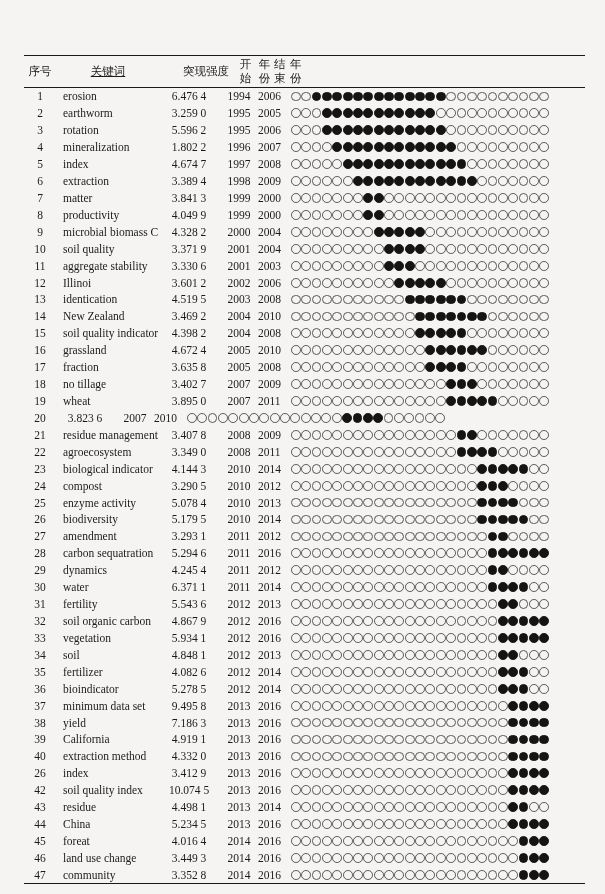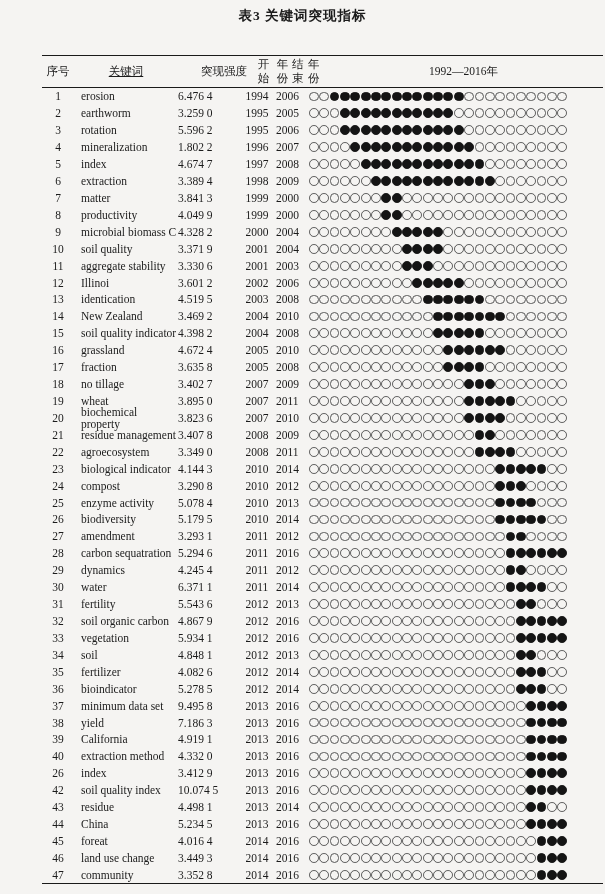--- a/index.html
+++ b/index.html
@@ -18,21 +18,21 @@
     font-weight:bold;
     letter-spacing:1px;
   }
   .title-en {
     margin-top:7px;
     text-align:center;
     font-size:12px;
   }
   .burst-table {
     position:absolute;
-    left:42px; top:55px;
+    left:24px; top:55px;
     width:561px;
     border-top:1.8px solid #1a1a1a;
     border-bottom:1.8px solid #1a1a1a;
   }
   .thead {
     display:flex;
     align-items:center;
     height:31px;
     border-bottom:1.2px solid #1a1a1a;
     font-size:11.5px;
@@ -41,21 +41,21 @@
   .trow {
     display:flex;
     align-items:center;
     height:16.93px;
     font-size:11.5px;
   }
   .c { flex:none; line-height:1.05; }
   .c.num      { width:32px;  text-align:center; }
   .c.kw       { width:104px; padding-left:7px; text-align:left; box-sizing:border-box; }
   .c.kw.head  { padding-left:0; text-align:center;text-decoration:underline; }
-  .c.strength { width:60px;  text-align:left; padding-right:2px; box-sizing:border-box; }
+  .c.strength { width:60px;  text-align:center; padding-right:2px; box-sizing:border-box; }
   .c.strength.head { text-align:center; padding-right:0;margin-left:16px; }
   .c.yr       { width:38px;  text-align:center; }
   .c.yr2      { width:32px;  text-align:left; }
   .c.years    { flex:1; text-align:center; }
   .c.yr .two-line, .c.yr2 .two-line { display:flex; flex-direction:row; line-height:1.15; }
   .c.circles {
     flex:1;
     display:flex;
     align-items:center;
     padding-left:1px;
@@ -71,40 +71,38 @@
   }
   .dot.filled {
     background:var(--dot-filled,#141414);
     border-color:var(--dot-filled,#141414);
   }
 </style>
 </head>
 <body>
 
 <div class="page" style="background: rgb(245, 244, 242);">
-  <div class="title-zh">表3  关键词突现指标</div>
 
   <div class="burst-table">
     <div class="thead">
       <div class="c num">序号</div>
       <div class="c kw head">关键词</div>
       <div class="c strength head">突现强度</div>
       <div class="c yr">
         <span class="two-line">
           <span>开始</span>
           <span>年份</span>
         </span>
       </div>
       <div class="c yr2">
         <span class="two-line">
           <span>结束</span>
           <span>年份</span>
         </span>
       </div>
-      <div class="c years">1992—2016年</div>
     </div>
     <div class="tbody" id="tbody">
         <div class="trow">
           <div class="c num">1</div>
           <div class="c kw">erosion</div>
           <div class="c strength">6.476 4</div>
           <div class="c yr">1994</div>
           <div class="c yr2">2006</div>
           <div class="c circles">
             <span class="dot"></span>
@@ -741,21 +739,20 @@
             <span class="dot filled"></span>
             <span class="dot"></span>
             <span class="dot"></span>
             <span class="dot"></span>
             <span class="dot"></span>
             <span class="dot"></span>
           </div>
         </div>
         <div class="trow">
           <div class="c num">20</div>
-          <div class="c kw">biochemical property</div>
           <div class="c strength">3.823 6</div>
           <div class="c yr">2007</div>
           <div class="c yr2">2010</div>
           <div class="c circles">
             <span class="dot"></span>
             <span class="dot"></span>
             <span class="dot"></span>
             <span class="dot"></span>
             <span class="dot"></span>
             <span class="dot"></span>
@@ -878,21 +875,21 @@
             <span class="dot filled"></span>
             <span class="dot filled"></span>
             <span class="dot filled"></span>
             <span class="dot"></span>
             <span class="dot"></span>
           </div>
         </div>
         <div class="trow">
           <div class="c num">24</div>
           <div class="c kw">compost</div>
-          <div class="c strength">3.290 8</div>
+          <div class="c strength">3.290 5</div>
           <div class="c yr">2010</div>
           <div class="c yr2">2012</div>
           <div class="c circles">
             <span class="dot"></span>
             <span class="dot"></span>
             <span class="dot"></span>
             <span class="dot"></span>
             <span class="dot"></span>
             <span class="dot"></span>
             <span class="dot"></span>

